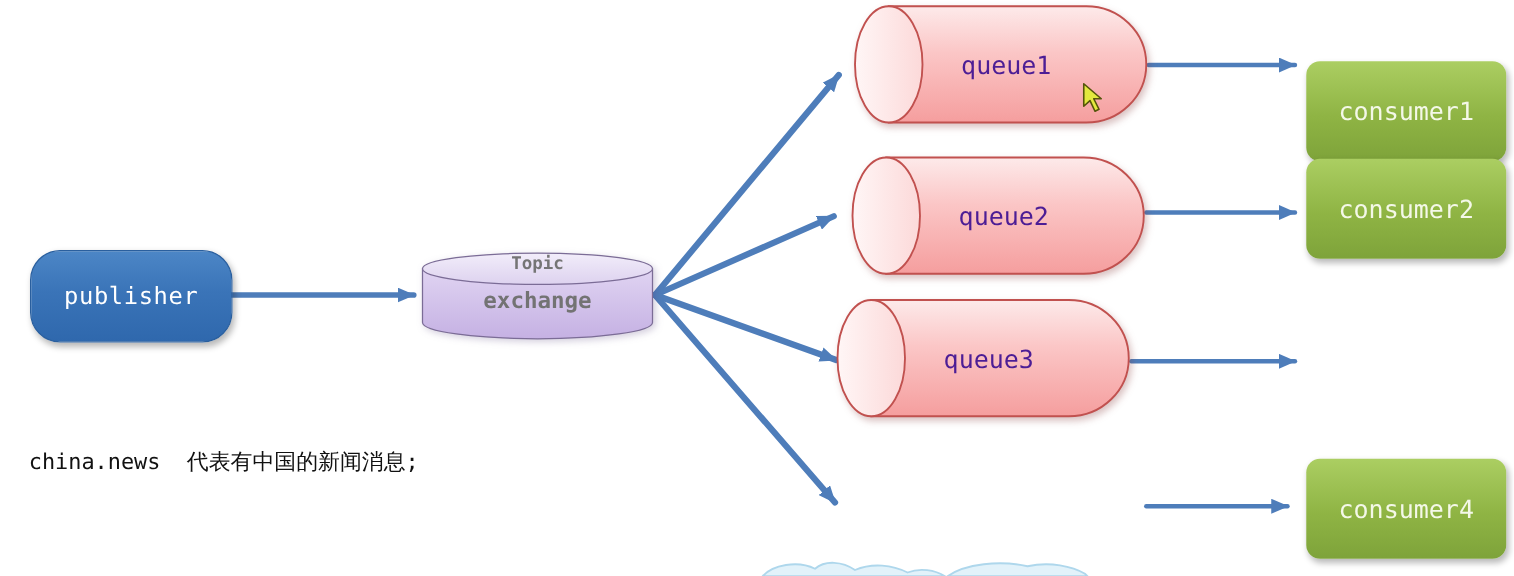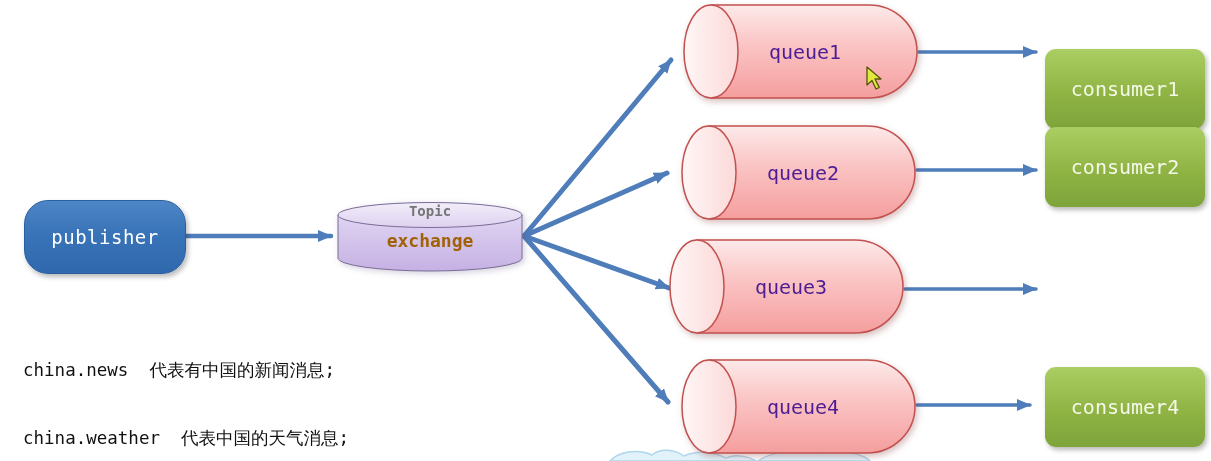--- a/index.html
+++ b/index.html
@@ -32,21 +32,21 @@
   .queue svg{position:absolute;left:0;top:0;filter:drop-shadow(2px 3px 3px rgba(130,50,50,0.30));}
   .queue1{left:681px;top:3px;} .queue2{left:679px;top:124px;}
   .queue3{left:667px;top:238px;text-align:center;} .queue4{left:679px;top:358px;}
   .qlabel{position:relative;z-index:3;color:#4c1d95;font-size:20px;margin-left:10px;}
 
   .exchange{left:336px;top:201px;width:188px;height:72px;display:block;font-weight:bold;}
   .exchange svg{position:absolute;left:0;top:0;filter:drop-shadow(2px 2px 3px rgba(80,60,120,0.25));}
   .ex-topic{position:absolute;z-index:3;left:0;top:2px;width:100%;text-align:center;
     color:#757575;font-size:14px;}
   .ex-name{position:absolute;z-index:3;left:0;top:29px;width:100%;text-align:center;
-    color:#a16207;font-size:18px;}
+    color:#737373;font-size:18px;}
 
   .notes{position:absolute;z-index:2;left:23px;top:314px;color:#111111;
     font-size:17.5px;line-height:22.5px;white-space:pre;}
   .cursor{position:absolute;left:866px;top:66px;z-index:4;}
 </style>
 </head>
 <body>
 
 <div class="stage">
 
@@ -120,41 +120,33 @@
     </svg>
     <span class="qlabel">queue2</span>
   </div>
   <div class="node queue queue3">
     <svg width="238" height="97" viewBox="0 0 238 97">
       <path d="M30,2 L188,2 A48,46.5 0 0 1 188,95 L30,95 Z" fill="url(#gradQBody)" stroke="#c1514f" stroke-width="1.5"></path>
       <ellipse cx="30" cy="48.5" rx="27" ry="46.5" fill="url(#gradQCap)" stroke="#c1514f" stroke-width="1.5"></ellipse>
     </svg>
     <span class="qlabel">queue3</span>
   </div>
-  <div class="node queue queue4">
-    <svg width="238" height="97" viewBox="0 0 238 97">
-      <path d="M30,2 L188,2 A48,46.5 0 0 1 188,95 L30,95 Z" fill="url(#gradQBody)" stroke="#c1514f" stroke-width="1.5"></path>
-      <ellipse cx="30" cy="48.5" rx="27" ry="46.5" fill="url(#gradQCap)" stroke="#c1514f" stroke-width="1.5"></ellipse>
-    </svg>
-    <span class="qlabel">queue4</span>
-  </div>
 
   <div class="node consumer consumer1">
     <span>consumer1</span>
   </div>
   <div class="node consumer consumer2">
     <span>consumer2</span>
   </div>
   <div class="node consumer consumer4">
     <span>consumer4</span>
   </div>
 
   <div class="notes">
     <div class="note-line">china.news  代表有中国的新闻消息;</div>
-    <div class="note-line">china.weather  代表中国的天气消息;</div>
     
     
   </div>
 
   <svg class="cursor" width="20" height="28" viewBox="0 0 20 28">
     <polygon points="1,1 1,19 6,14.5 10,23 13.2,21.4 9,13 15,13" fill="#e3e83f" stroke="#55550a" stroke-width="1.3" stroke-linejoin="round"></polygon>
   </svg>
 
 </div>
 

